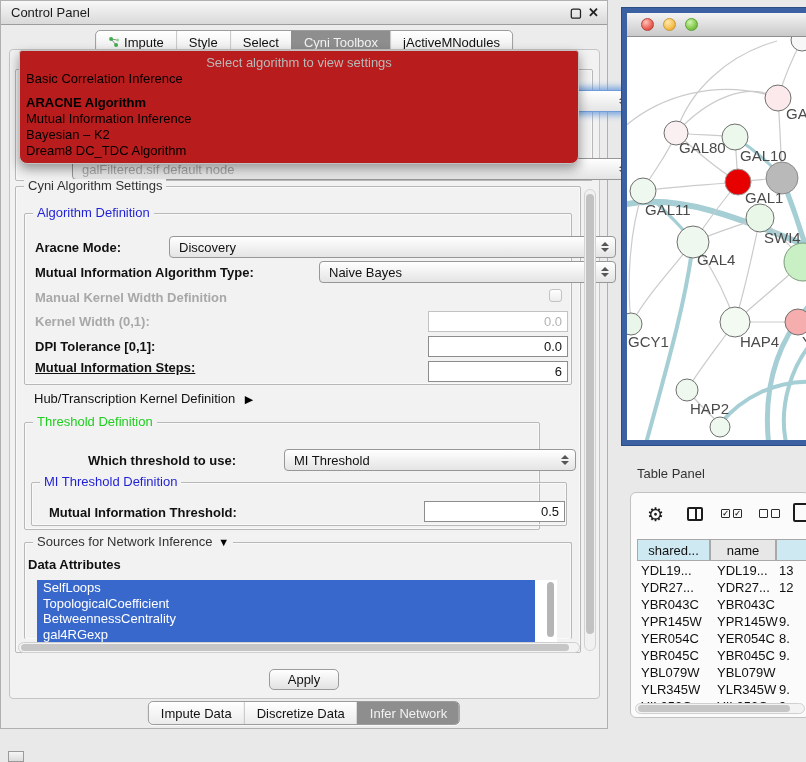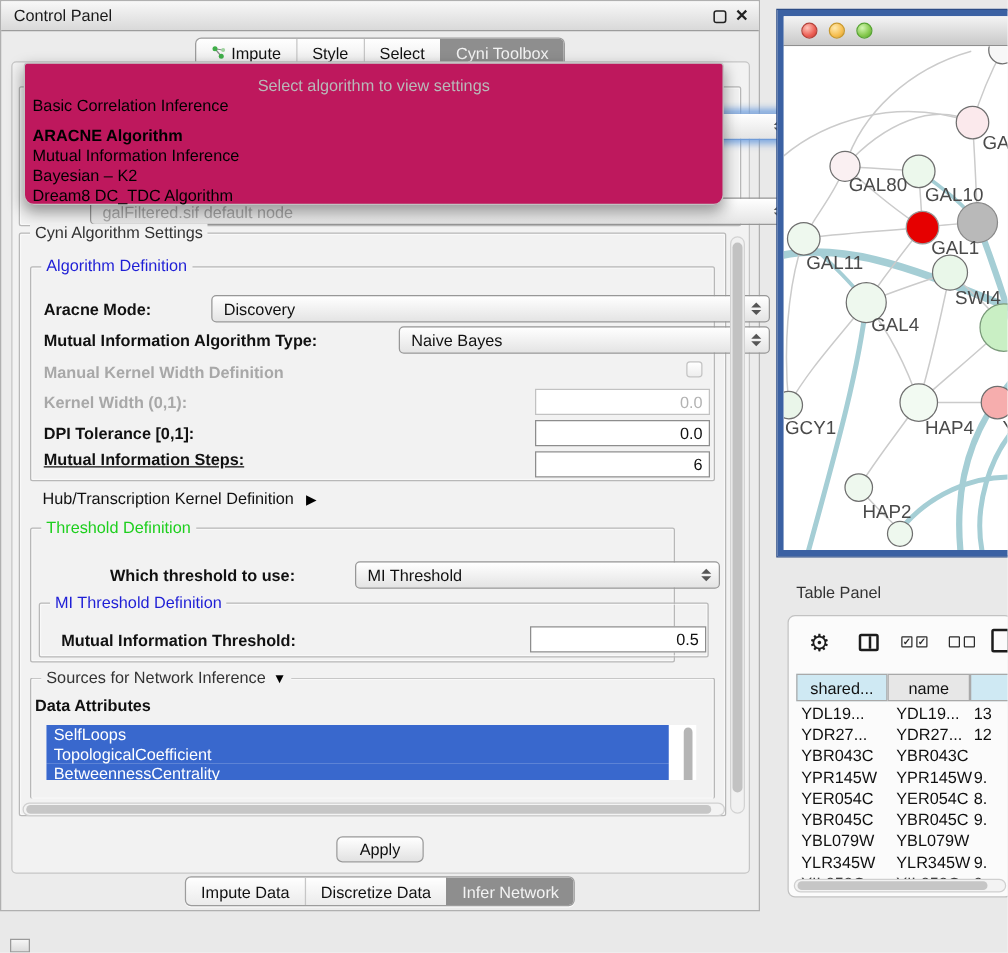--- a/index.html
+++ b/index.html
@@ -52,23 +52,23 @@
 
   
   .tf{position:absolute;height:21px;border:1px solid #8d8d8d;background:#fff;box-sizing:border-box;
        font-size:13px;color:#111;text-align:right;padding:2px 5px 0 5px;}
   .tf.dis-f{border-color:#c2c2c2;color:#b3b3b3;}
 
   .chk{position:absolute;width:13px;height:13px;border:1px solid #c3c3c3;border-radius:3px;
        background:linear-gradient(#fff,#ededed);box-sizing:border-box;}
 
   
-  .dd{position:absolute;left:18px;top:49px;width:560px;height:114px;background:#be185d;
+  .dd{position:absolute;left:18px;top:49px;width:560px;height:114px;background:#b91c1c;
       border:1px solid #c2c2c2;border-radius:3px 3px 8px 8px;box-shadow:0 5px 12px rgba(0,0,0,.4);
-      z-index:60;box-sizing:border-box;padding-top:10px;}
+      z-index:60;box-sizing:border-box;padding-top:4px;}
   .dd-prompt{height:16px;text-align:center;color:#b9b9b9;font-size:13px;line-height:16px;}
   .dd-item{height:16px;line-height:16px;font-size:13px;color:#000;padding-left:6px;cursor:default;}
   .dd-item.hl{font-weight:bold;margin-top:8px;}
 
   
   .listbox{position:absolute;background:#fff;overflow:hidden;}
   .li{height:15.5px;line-height:15.5px;font-size:13px;color:#fff;background:#3968cd;
       padding-left:6px;width:498px;box-sizing:border-box;cursor:default;}
   .li-thumb{position:absolute;right:3px;top:2px;width:7px;height:55px;background:#b5b5b5;border-radius:4px;}
 
@@ -145,20 +145,23 @@
       </div>
       <div class="tab">
           <span>Style</span>
         </div>
       <div class="tab">
           <span>Select</span>
         </div>
       <div class="tab sel">
           <span>Cyni Toolbox</span>
         </div>
+      <div class="tab">
+          <span>jActiveMNodules</span>
+        </div>
     </div>
 
     <div class="inner-panel"></div>
 
     <div class="grp" style="left:14px;top:68px;width:578px;height:112px;">
       <div class="combo focus" style="left:8px;top:20px;width:562px;">
         <span class="spinner">
             <i class="up"></i>
             <i class="dn"></i>
           </span>
@@ -238,21 +241,21 @@
         <div class="grp" style="left:6px;top:59px;width:536px;height:44px;">
           <span class="grp-lab lab-blue">MI Threshold Definition</span>
           <span class="lbl bold" style="left:17px;top:22px;">Mutual Information Threshold:</span>
           <div class="tf" style="left:392px;top:18px;width:141px;">0.5</div>
         </div>
       </div>
 
       <div class="grp" style="left:8px;top:355px;width:548px;height:97px;border-bottom:none;">
         <span class="grp-lab"><span>Sources for Network Inference</span> <span class="arrow-glyph" style="margin-left:2px;">▼</span></span>
         <span class="lbl bold" style="left:3px;top:14px;">Data Attributes</span>
-        <div class="listbox" style="left:12px;top:37px;width:520px;height:44px;">
+        <div class="listbox" style="left:12px;top:37px;width:520px;height:64px;">
           <div class="li">SelfLoops</div>
           <div class="li">TopologicalCoefficient</div>
           <div class="li">BetweennessCentrality</div>
           <div class="li">gal4RGexp</div>
           <div class="li-thumb"></div>
         </div>
       </div>
 
       <div class="sb-h" style="left:2px;top:455px;width:562px;height:11px;">
         <div class="thumb" style="left:2px;width:548px;"></div>

